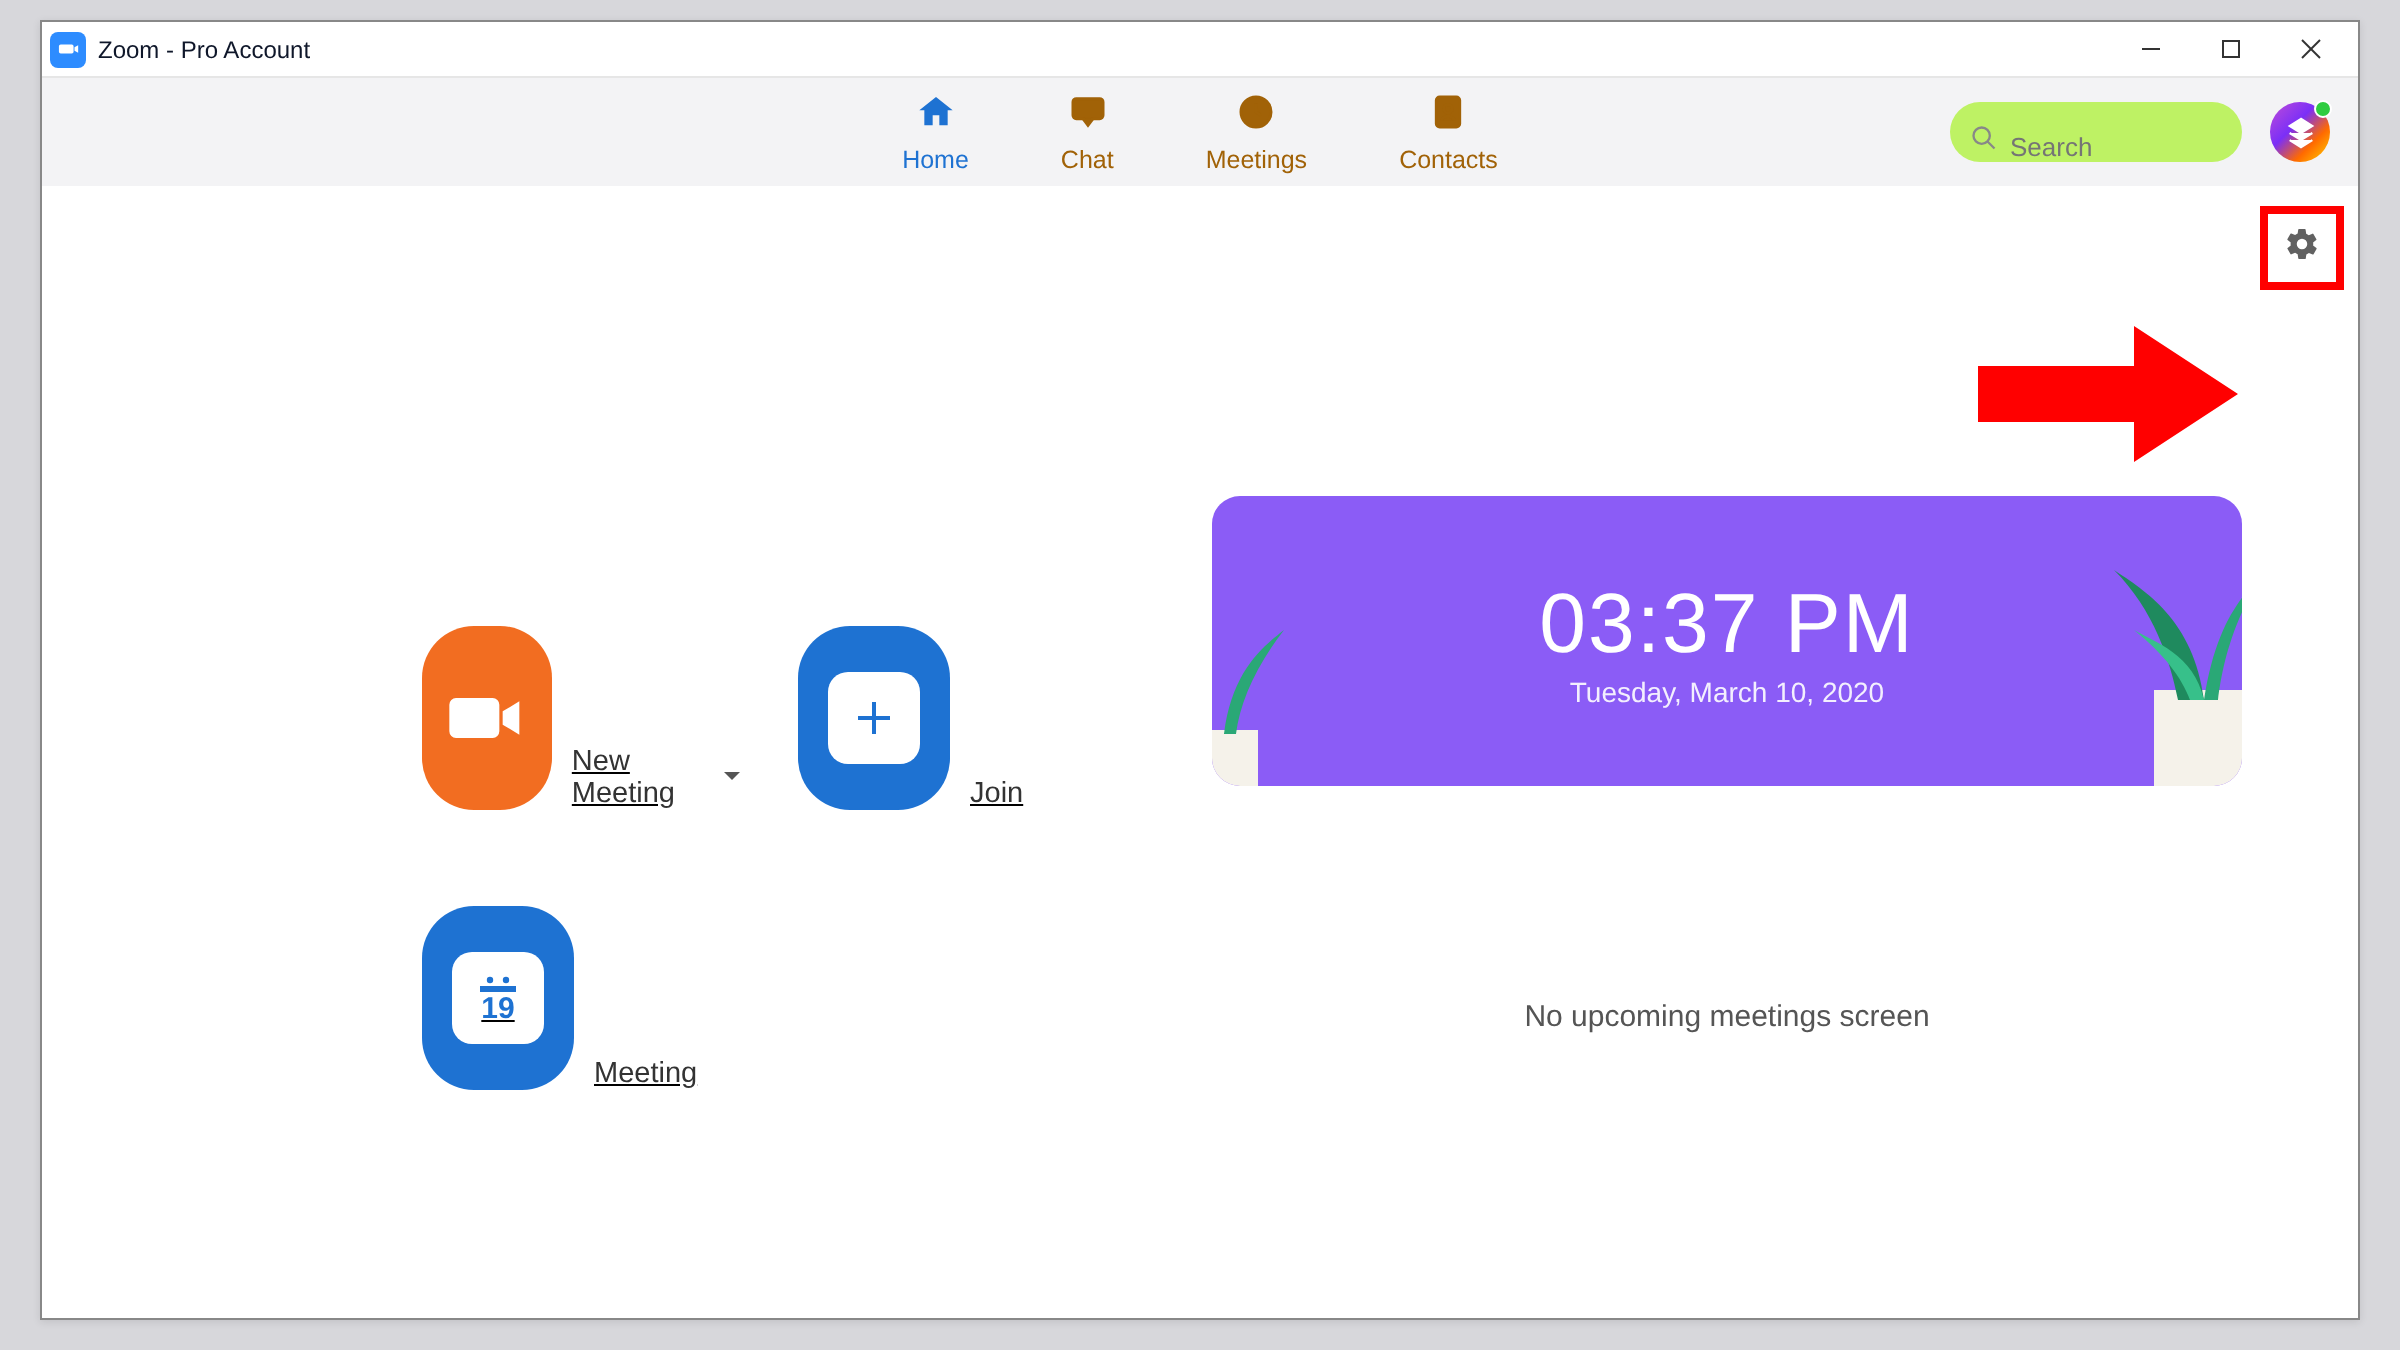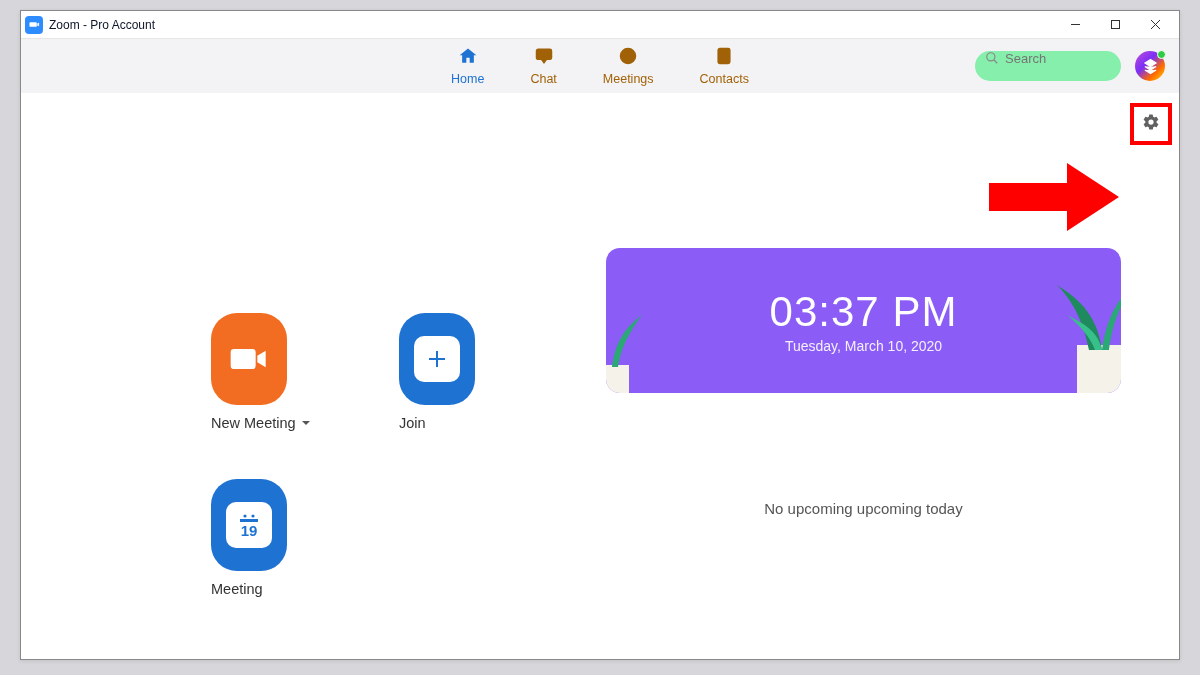--- a/index.html
+++ b/index.html
@@ -12,37 +12,37 @@
   .win-controls { margin-left: auto; display: flex; }
   .win-btn { width: 40px; height: 28px; display: flex; align-items: center; justify-content: center; cursor: pointer; }
   .win-btn svg { width: 11px; height: 11px; stroke: #333; stroke-width: 1; fill: none; }
 
   .topnav { height: 54px; background: #f3f3f5; display: flex; align-items: center; position: relative; }
   .nav-tabs { display: flex; gap: 46px; margin: 0 auto; text-align: center; }
   .nav-tab { display: flex; flex-direction: column; align-items: center; cursor: pointer; gap: 2px; color: #a16207; }
   .nav-tab.active { color: #1e72d2; }
   .nav-tab svg { width: 22px; height: 20px; fill: currentColor; }
   .nav-tab-label { font-size: 12.5px; }
-  .search-box { position: absolute; right: 58px; top: 12px; width: 146px; height: 30px; background: #86efac; border-radius: 15px; display: flex; align-items: flex-start; padding: 0 10px; gap: 6px; }
+  .search-box { position: absolute; right: 58px; top: 12px; width: 146px; height: 30px; background: #bef264; border-radius: 15px; display: flex; align-items: flex-end; padding: 0 10px; gap: 6px; }
   .search-box svg { width: 14px; height: 14px; stroke: #888; stroke-width: 2; fill: none; }
   .search-box input { border: none; background: transparent; outline: none; font-size: 13px; color: #555; width: 100px; }
   .avatar { position: absolute; right: 14px; top: 12px; width: 30px; height: 30px; border-radius: 50%; background: linear-gradient(135deg,#c04dd8 0%,#7b2ff7 40%,#ff6a00 70%,#ffd400 100%); display:flex; align-items:center; justify-content:center; }
   .avatar svg { width: 17px; height: 17px; }
   .presence-dot { position:absolute; top:-1px; right:-1px; width:9px; height:9px; border-radius:50%; background:#2ecc40; border:1.5px solid #fff; }
 
   .content { position: relative; height: calc(100% - 82px); }
   .settings-btn { position: absolute; top: 17px; right: 14px; width: 28px; height: 28px; display:flex; align-items:center; justify-content:center; cursor:pointer; }
   .settings-btn svg { width: 18px; height: 18px; fill: #616161; }
   .settings-highlight { position:absolute; top:10px; right:7px; width:42px; height:42px; border:4px solid #ff0000; pointer-events:none; }
 
   .arrow-annot { position:absolute; top:68px; right:60px; width:130px; height:72px; pointer-events:none; }
   .arrow-annot svg { width:100%; height:100%; }
 
   .tiles { position: absolute; left: 190px; top: 220px; display: grid; grid-template-columns: 160px 160px; grid-template-rows: auto auto; row-gap: 48px; column-gap: 28px; }
-  .tile { display: flex; flex-direction: column; align-items: flex-start; gap: 10px; cursor: pointer; }
+  .tile { display: flex; flex-direction: row; align-items: flex-end; gap: 10px; cursor: pointer; text-decoration: underline; }
   .tile-square { width: 76px; height: 92px; border-radius: 26px; display: flex; align-items: center; justify-content: center; }
   .tile-orange { background: #f26d21; }
   .tile-blue { background: #1e72d2; }
   .tile-square svg { width: 40px; height: 40px; fill: #fff; }
   .tile-icon-inner { background:#fff; width:46px; height:46px; border-radius:10px; display:flex; align-items:center; justify-content:center; }
   .tile-icon-inner svg { fill:#1e72d2; width:24px; height:24px; }
   .tile-label { display: flex; align-items: center; gap: 5px; color: #333; font-size: 14.5px; }
   .tile-label svg { width: 10px; height: 10px; fill: #555; }
 
   .info-panel { position: absolute; left: 585px; top: 155px; width: 515px; }
@@ -205,18 +205,18 @@
           <path d="M85 95C80 72 60 66 50 60 65 72 74 84 78 95z" fill="#37c08a"></path>
         </svg>
         <svg class="plant-left" width="50" height="90" viewBox="0 0 50 90">
           <rect x="0" y="60" width="35" height="35" fill="#f5f2ea"></rect>
           <path d="M18 62C22 30 38 18 48 10 34 28 26 46 24 62z" fill="#2aa876"></path>
         </svg>
         <div class="clock-time">03:37 PM</div>
         <div class="clock-date">Tuesday, March 10, 2020</div>
       </div>
       <div class="upcoming">
-        <span>No upcoming upcoming today</span>
+        <span>No upcoming meetings screen</span>
       </div>
     </div>
 
   </div>
 </div>
 
 </body></html>

